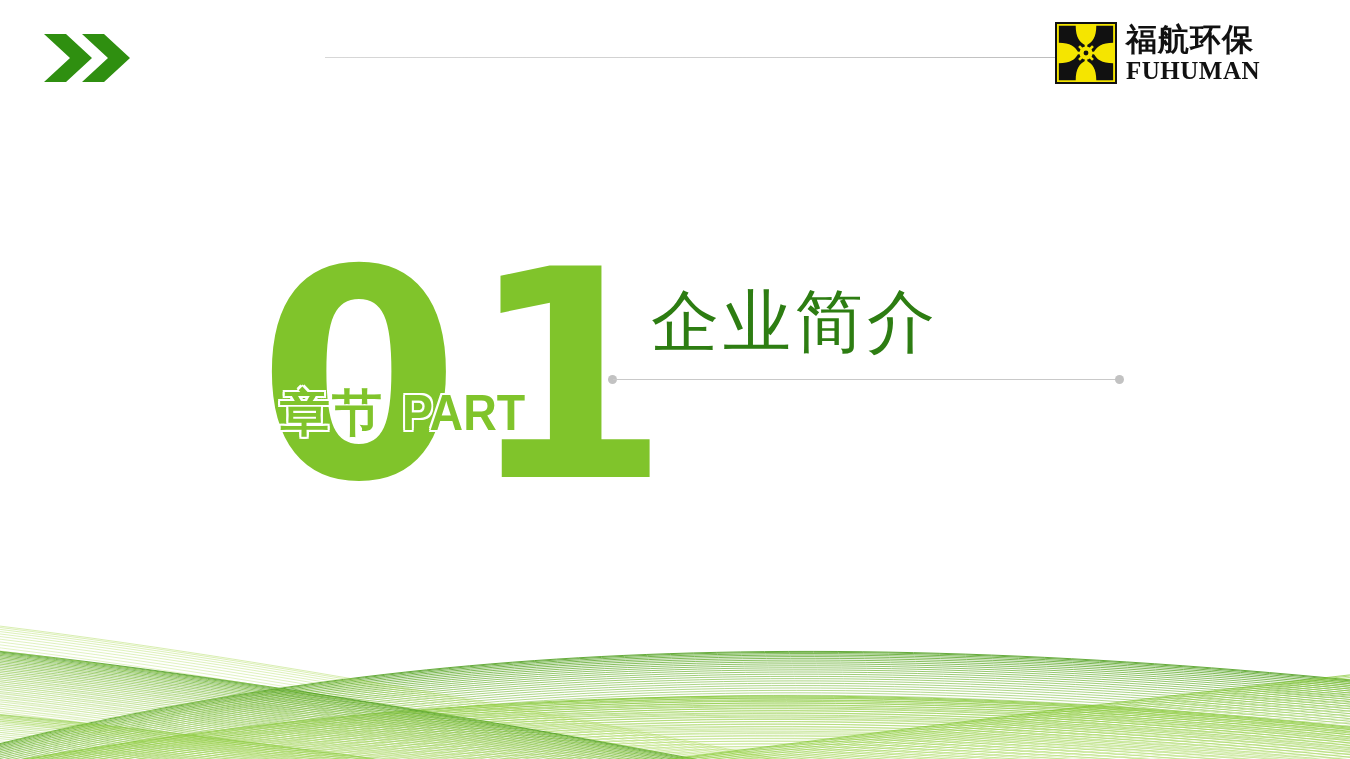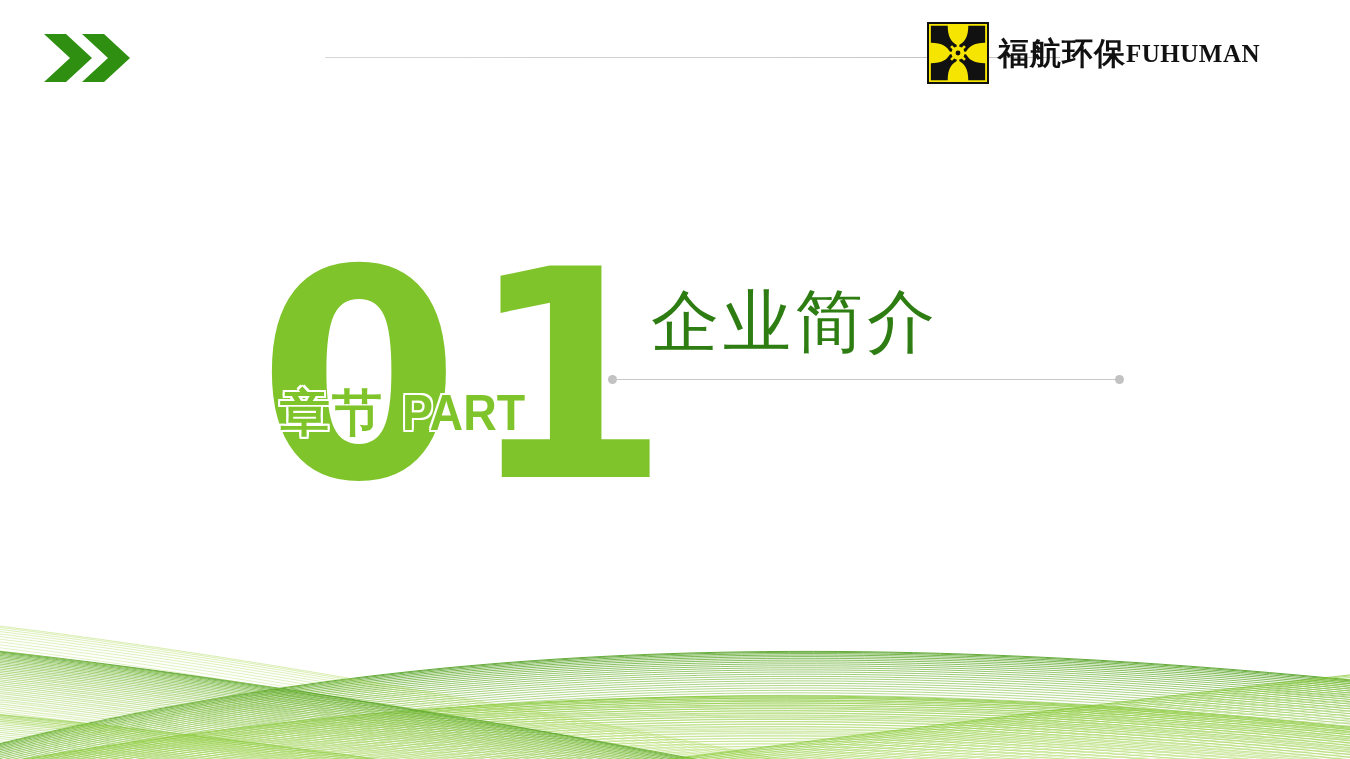--- a/index.html
+++ b/index.html
@@ -49,21 +49,21 @@
     width: 62px;
     height: 62px;
     background: #f5e500;
     border: 2px solid #111111;
     box-sizing: border-box;
     position: relative;
     flex: 0 0 auto;
   }
   .logo-text {
     display: flex;
-    flex-direction: row;
+    flex-direction: column;
     justify-content: center;
     line-height: 1;
   }
   .logo-cn {
     font-family: "DejaVu Sans", "Liberation Sans", sans-serif;
     font-size: 31px;
     font-weight: 700;
     color: #111111;
     letter-spacing: 1px;
     white-space: nowrap;

